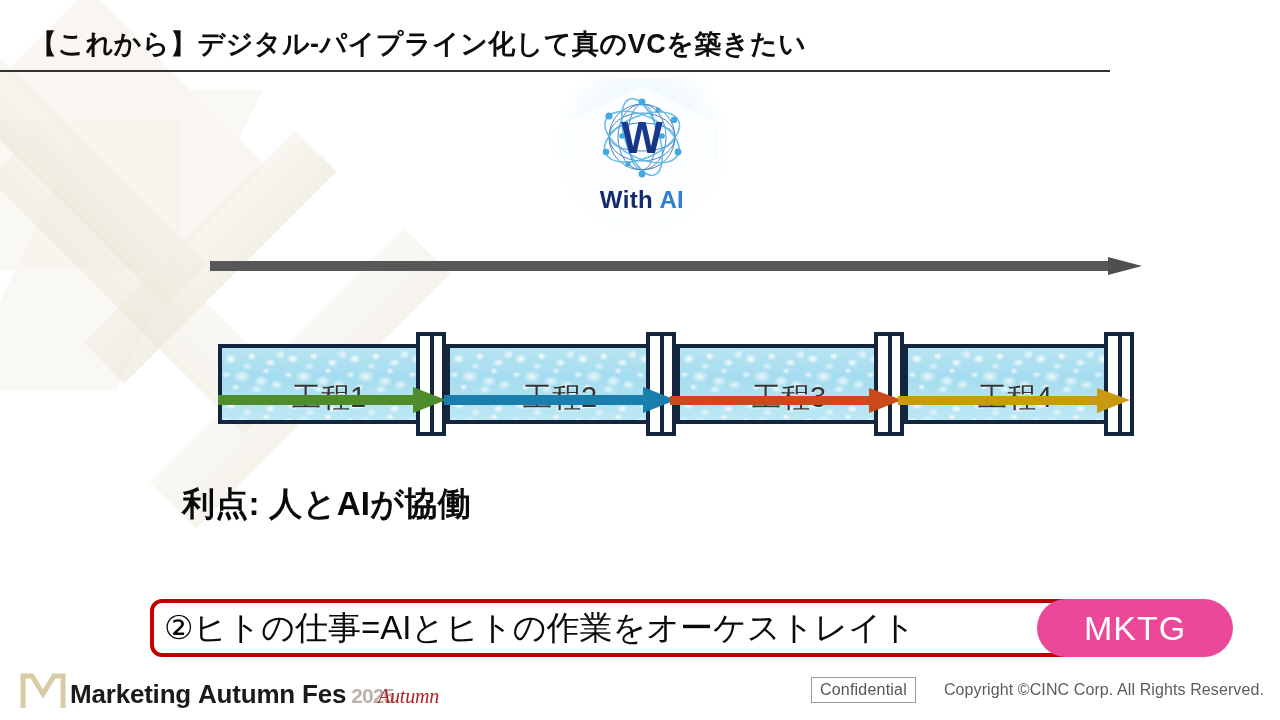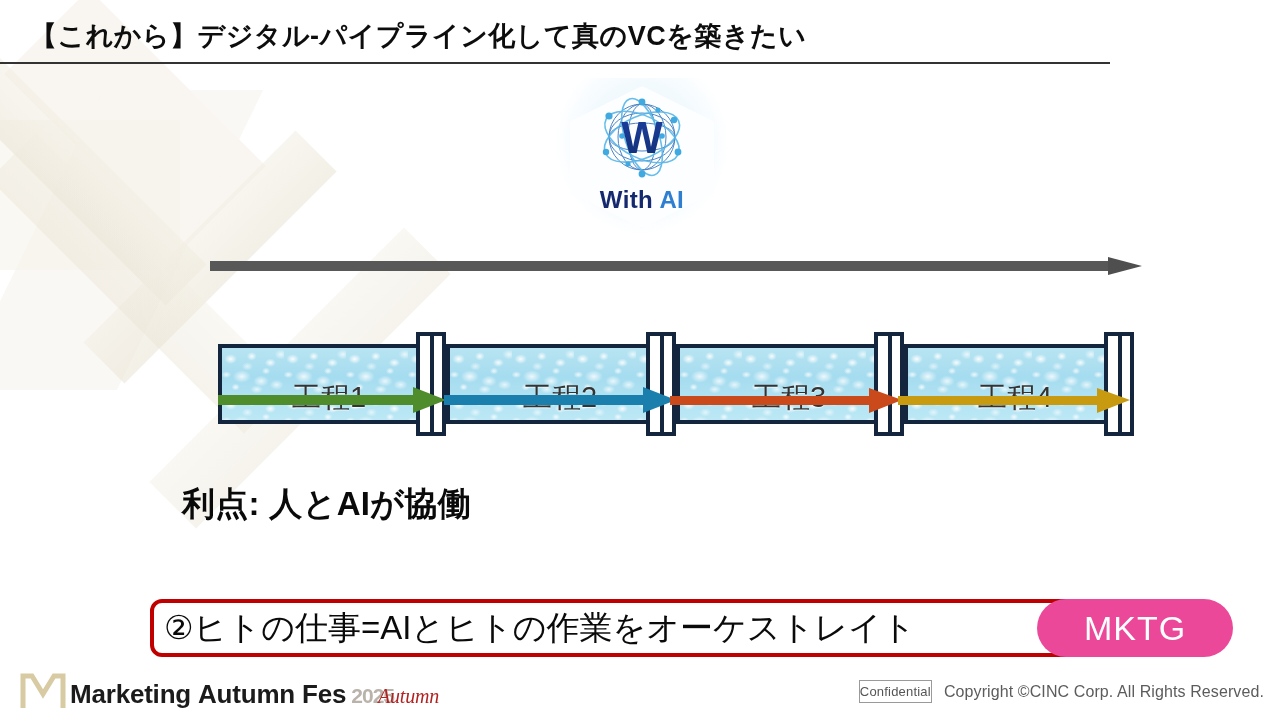--- a/index.html
+++ b/index.html
@@ -19,21 +19,21 @@
   }
   .chev.a { width:300px; height:58px; left:-70px; top:150px; transform:rotate(45deg); }
   .chev.b { width:300px; height:58px; left:60px;  top:228px; transform:rotate(-45deg); }
   .chev.c { width:360px; height:66px; left:-40px; top:250px; transform:rotate(45deg); opacity:.42;}
   .chev.d { width:360px; height:66px; left:120px; top:345px; transform:rotate(-45deg); opacity:.42;}
   .chev.e { width:250px; height:120px; left:10px; top:60px; background:#f7f4ee; transform:rotate(45deg); opacity:.8;}
   .chev.f { width:210px; height:150px; left:-30px; top:120px; background:#f6f2ea; transform:none; opacity:.55;}
   .chev.g { width:160px; height:300px; left:30px;  top:90px;  background:#f8f6f1; transform:skewX(-26deg); opacity:.75;}
 
   
-  .title-wrap { position:absolute; left:0; top:4px; width:1120px; z-index:5; }
+  .title-wrap { position:absolute; left:0; top:12px; width:1120px; z-index:5; }
   .slide-title {
     font-size:27px; font-weight:bold; color:#0d0d0d;
     letter-spacing:.5px; padding:14px 0 8px 30px; white-space:nowrap;
   }
   .title-rule { height:2px; background:#333; margin-left:0; width:1110px; }
 
   
   .withai {
     position:absolute; left:556px; top:78px; width:172px; height:155px; z-index:6;
     display:flex; flex-direction:column; align-items:center; justify-content:flex-start;
@@ -126,22 +126,22 @@
   .mn-mark { width:46px; height:38px; margin-right:4px; }
   .mn-text { font-size:26px; color:#1b1b1b; letter-spacing:-.2px; }
   .mn-text .bold { font-weight:bold; }
   .mn-year { font-size:21px; color:#b9b3ab; font-weight:bold; margin-left:5px; letter-spacing:-1px;margin-top:7px; }
   .mn-autumn {
     font-family:"Liberation Serif","DejaVu Serif",serif;
     font-style:italic; color:#b22222; font-size:20px; margin-left:-16px; margin-bottom:15px;
   }
   .fr { position:absolute; right:16px; bottom:17px; display:flex; align-items:center; }
   .conf {
-    border:1px solid #9a9a9a; color:#555; font-size:13px;
-    padding:3px 0; margin-right:12px; letter-spacing:.2px;
+    border:1px solid #9a9a9a; color:#555; font-size:16px;
+    padding:3px 8px; margin-right:28px; letter-spacing:.2px;
   }
   .copy { font-size:16px; color:#5c5c5c; letter-spacing:.1px;text-align:right; }
 </style>
 </head>
 <body>
 
 <div class="bg-deco">
   <div class="chev e"></div>
   <div class="chev g"></div>
   <div class="chev f"></div>

